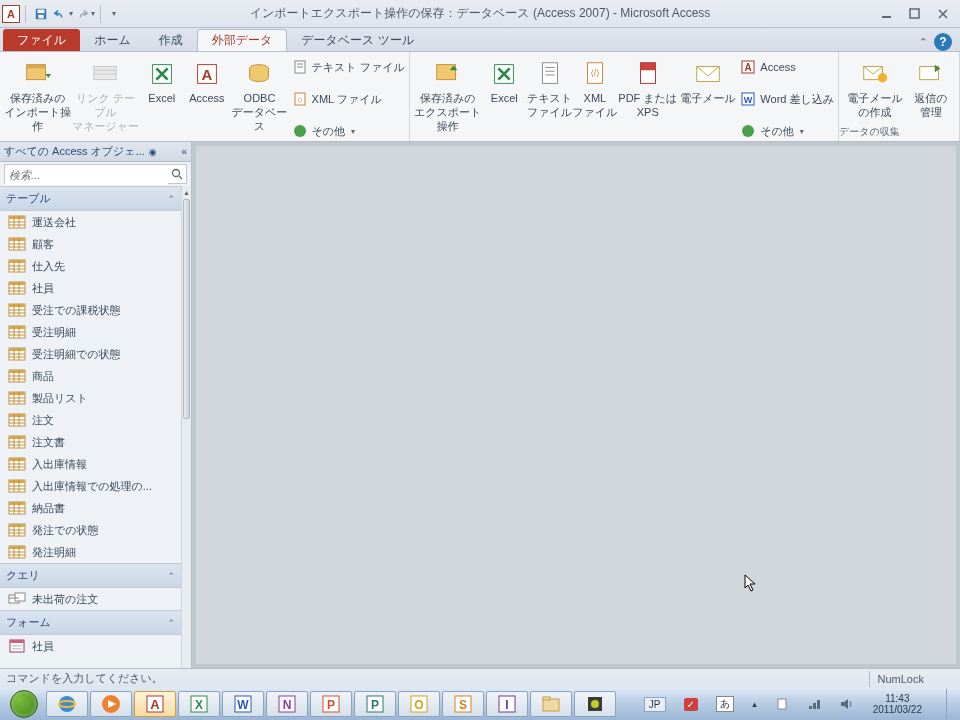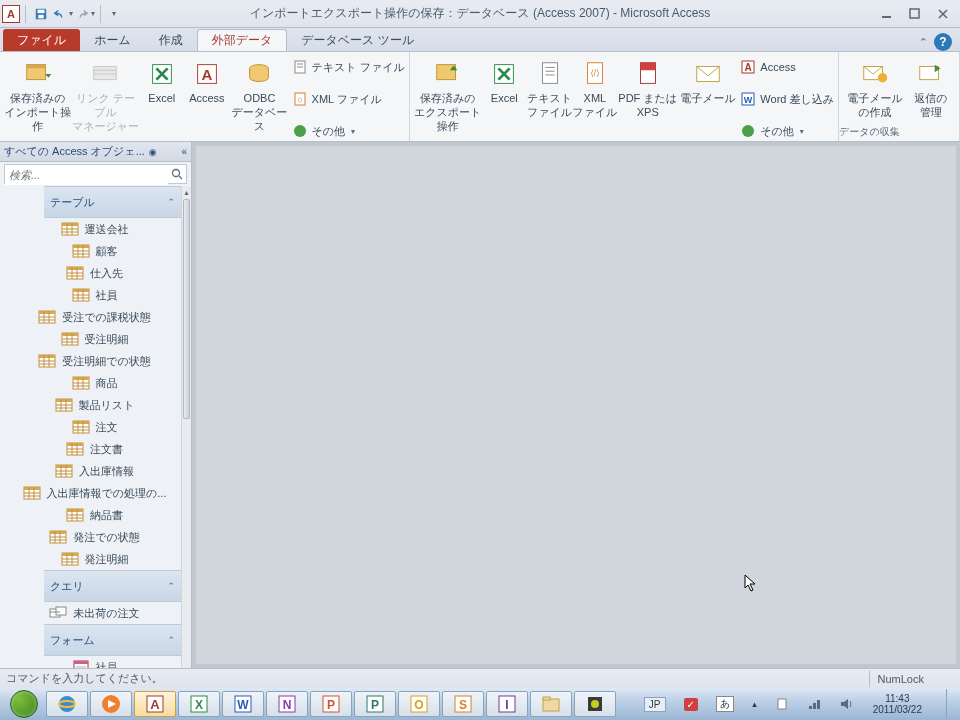--- a/index.html
+++ b/index.html
@@ -50,24 +50,24 @@
 .navpane-header .dd { font-size: 9px; padding: 0 4px; cursor: pointer; }
 .navpane-header .coll { font-size: 10px; cursor: pointer; }
 .searchbox { display: flex; border: 1px solid #c0c8d0; background: #fff; margin: 2px 4px; height: 20px; }
 .searchbox input { flex: 1; border: none; outline: none; font-size: 11px; padding: 10px 4px; font-style: italic; color: #888; }
 .searchbox .sbtn { width: 18px; display: flex; align-items: center; justify-content: center; color: #5a6a7a; cursor: pointer; }
 .nav-scroll { flex: 1; overflow-y: hidden; position: relative; }
 .nav-scroll-inner { position: absolute; left: 0; right: 10px; top: 0; }
 .nav-scrollbar { position: absolute; right: 0; top: 0; bottom: 0; width: 10px; background: #e8ecef; border-left: 1px solid #cfd6dd; }
 .nav-scroll-arrow { height: 12px; display: flex; align-items: center; justify-content: center; font-size: 8px; color: #666; }
 .nav-scroll-thumb { background: linear-gradient(90deg, #e8ecef, #c8d0d8); border: 1px solid #b0b8c0; border-radius: 2px; margin: 0 1px; }
-.cat-header { height: 32px; background: linear-gradient(#dbe5f0, #c8d6e6); border-top: 1px solid #c0cad4; border-bottom: 1px solid #c0cad4; display: flex; align-items: center; padding: 0 6px; font-size: 11px; color: #2a4a7a; margin-left: 44px; }
+.cat-header { height: 25px; background: linear-gradient(#dbe5f0, #c8d6e6); border-top: 1px solid #c0cad4; border-bottom: 1px solid #c0cad4; display: flex; align-items: center; padding: 0 6px; font-size: 11px; color: #2a4a7a; }
 .cat-header .sp { flex: 1; }
 .cat-header .arrow { font-size: 9px; color: #5a6a7a; }
-.nav-item { height: 22px; display: flex; align-items: center; padding-left: 8px; gap: 6px; font-size: 11px; color: #3a4a5a; cursor: pointer; justify-content: center; }
+.nav-item { height: 22px; display: flex; align-items: center; padding-left: 8px; gap: 6px; font-size: 11px; color: #3a4a5a; cursor: pointer; }
 .nav-item .ticon { width: 18px; height: 14px; }
 .content { flex: 1; background: #bfc7cf; position: relative; }
 .content-inner { position: absolute; inset: 4px; background: #d0d6dc; }
 .cursor { position: absolute; }
 
 
 .statusbar { height: 20px; background: linear-gradient(#e8ecf2, #dfe5ee); border-top: 1px solid #b6bfc9; display: flex; align-items: center; padding: 0 6px; font-size: 11px; color: #4a5a6a; }
 .statusbar .sp { flex: 1; }
 .status-sep { width:1px; height:16px; background:#b6bfc9; margin:0 8px }
 

